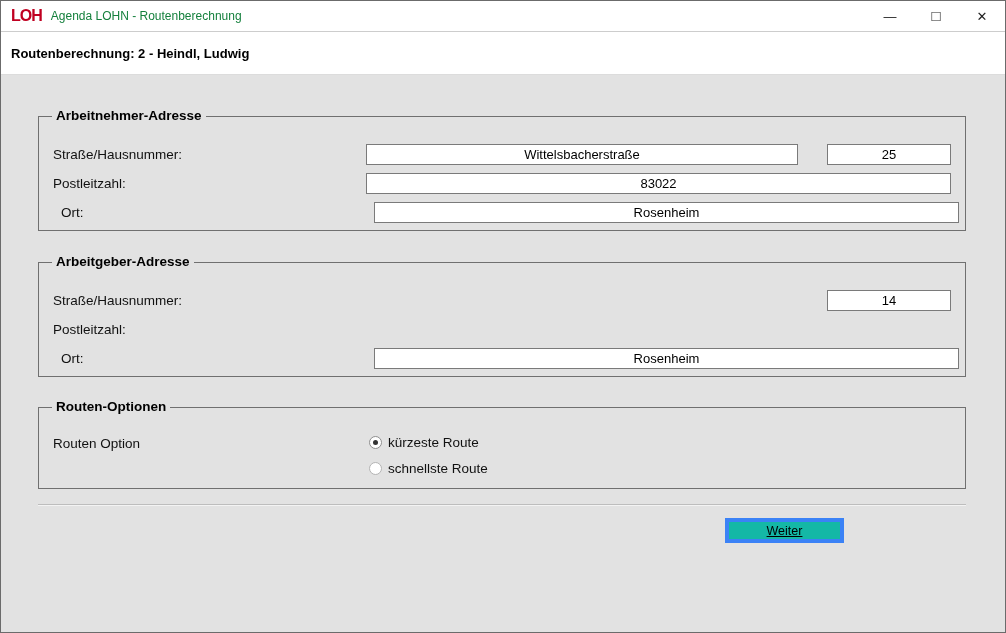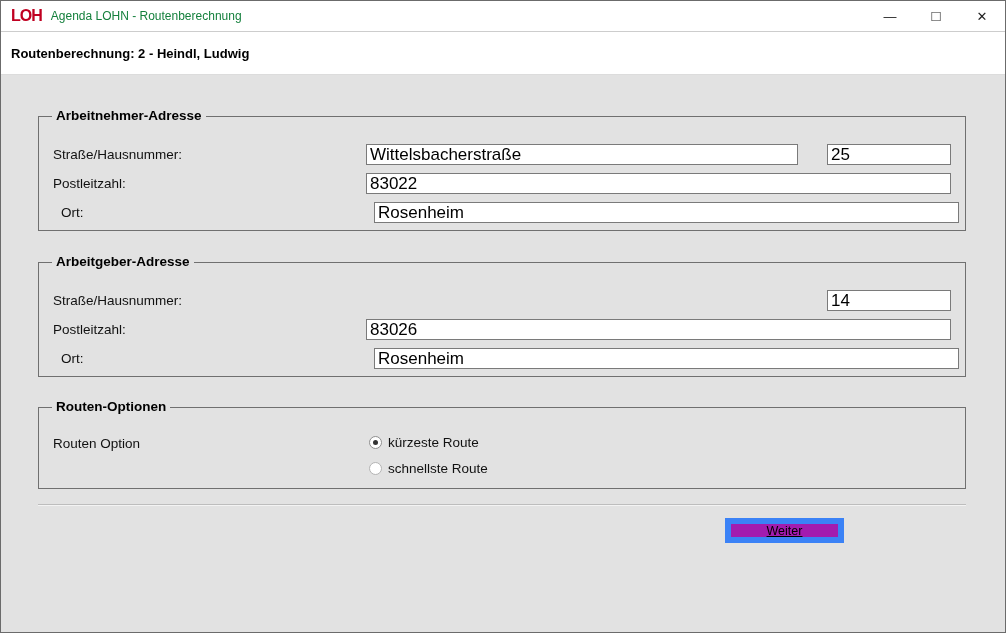--- a/index.html
+++ b/index.html
@@ -52,22 +52,22 @@
   #gb-employee { top:41px;  height:115px; }
   #gb-employer { top:187px; height:115px; }
   #gb-routes   { top:332px; height:82px;  }
 
   .fieldlabel {
     position:absolute; left:14px; height:21px; line-height:21px;
     font-size:13.5px; color:#111; white-space:nowrap;
   }
   .tb {
     position:absolute; height:21px; border:1px solid #7a7a7a; background:#fff;
-    font-family:"Liberation Sans", sans-serif; font-size:17px; color:#000;
-    padding:0 3px; outline:none;
+    font-family:"Liberation Sans", sans-serif; font-size:13px; color:#000;
+    padding:0 3px; outline:none;text-align:center;
   }
   .row1 { top:27px; } .row2 { top:56px; } .row3 { top:85px;margin-left:8px; }
   .tb.street { left:327px; width:432px; }
   .tb.house  { left:788px; width:124px; }
   .tb.full   { left:327px; width:585px; }
 
   
   .radio-row { position:absolute; left:330px; height:18px; display:flex; align-items:center; }
   .radio-row.r1 { top:25px; } .radio-row.r2 { top:51px; }
   .radio {
@@ -85,21 +85,21 @@
   .separator {
     position:absolute; left:37px; top:429px; width:928px; height:2px;
     border-top:1px solid #bdbdbd; border-bottom:1px solid #f3f3f3;
   }
   .btn {
     position:absolute; top:443px; height:25px; width:119px;
     font-family:"Liberation Sans", sans-serif; font-size:12.5px; color:#000;
     display:flex; align-items:center; justify-content:center; cursor:default;
   }
   .btn.primary {
-    left:724px; background:#a21caf; border:6px solid #3b82f6;text-decoration:underline;
+    left:724px; background:#14b8a6; border:4px solid #3b82f6;text-decoration:underline;
   }
   .btn.secondary {
     left:848px; background:#f1f1f1;
     border:1px solid #a3a3a3; border-right-color:#8b8b8b; border-bottom-color:#8b8b8b;
     box-shadow:1px 1px 0 rgba(120,120,120,.45);
   }
 </style>
 </head>
 <body>
 
@@ -136,21 +136,20 @@
       <input type="text" class="tb full row2" value="83022" style="">
       <span class="fieldlabel row3">Ort:</span>
       <input type="text" class="tb full row3" value="Rosenheim" style="">
     </div>
 
     <div class="groupbox" id="gb-employer">
       <span class="legend">Arbeitgeber-Adresse</span>
       <span class="fieldlabel row1">Straße/Hausnummer:</span>
       <input type="text" class="tb house row1" value="14" style="">
       <span class="fieldlabel row2">Postleitzahl:</span>
-      <input type="text" class="tb full row2" value="83026" style="">
       <span class="fieldlabel row3">Ort:</span>
       <input type="text" class="tb full row3" value="Rosenheim" style="">
     </div>
 
     <div class="groupbox" id="gb-routes">
       <span class="legend">Routen-Optionen</span>
       <span class="fieldlabel" style="top:25px;">Routen Option</span>
       <div class="radio-row r1">
         <span class="radio checked"></span>
         <span class="radio-label">kürzeste Route</span>

